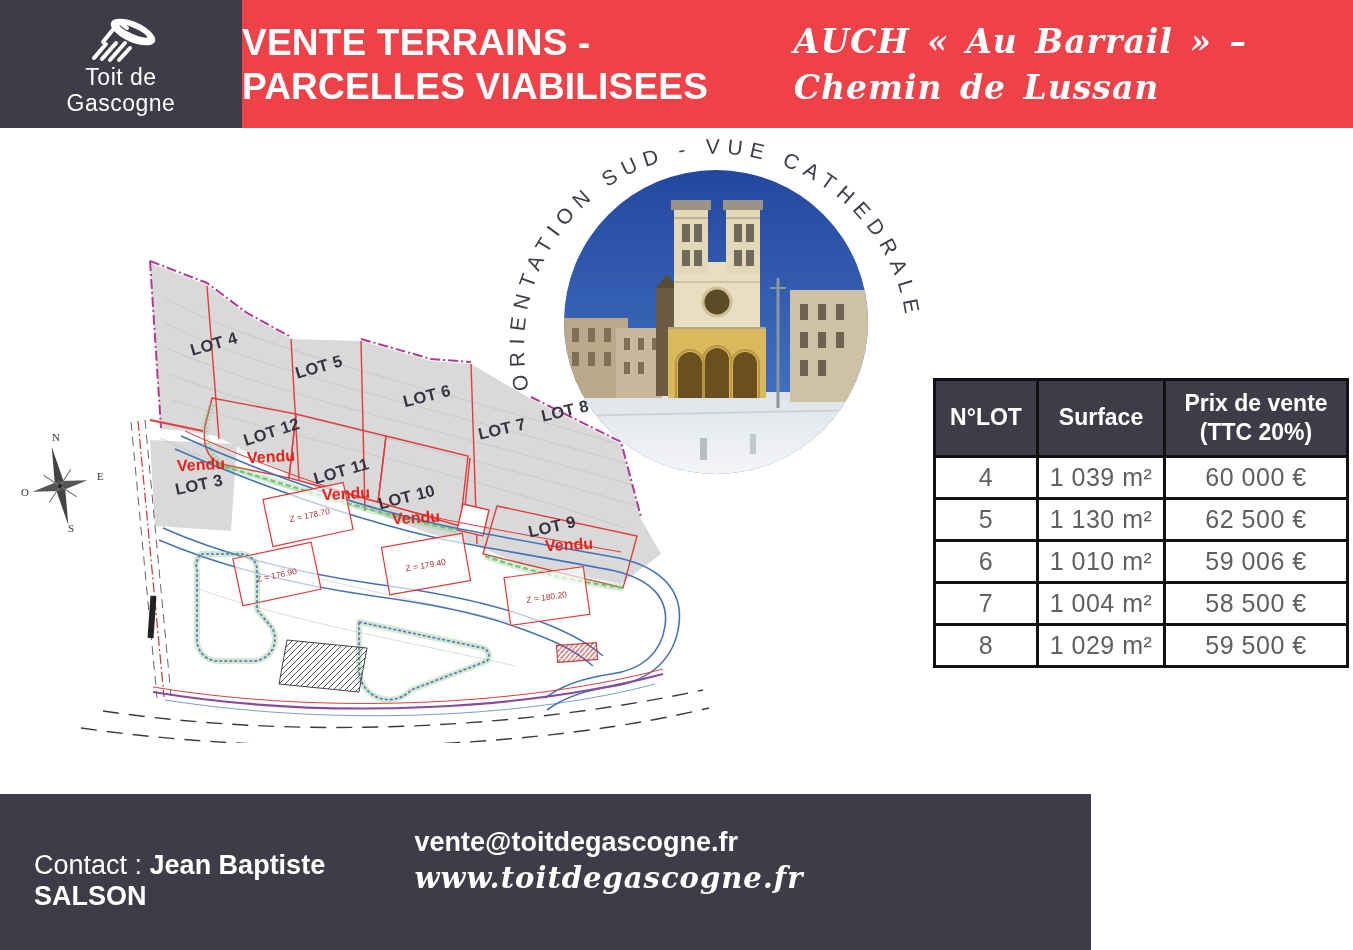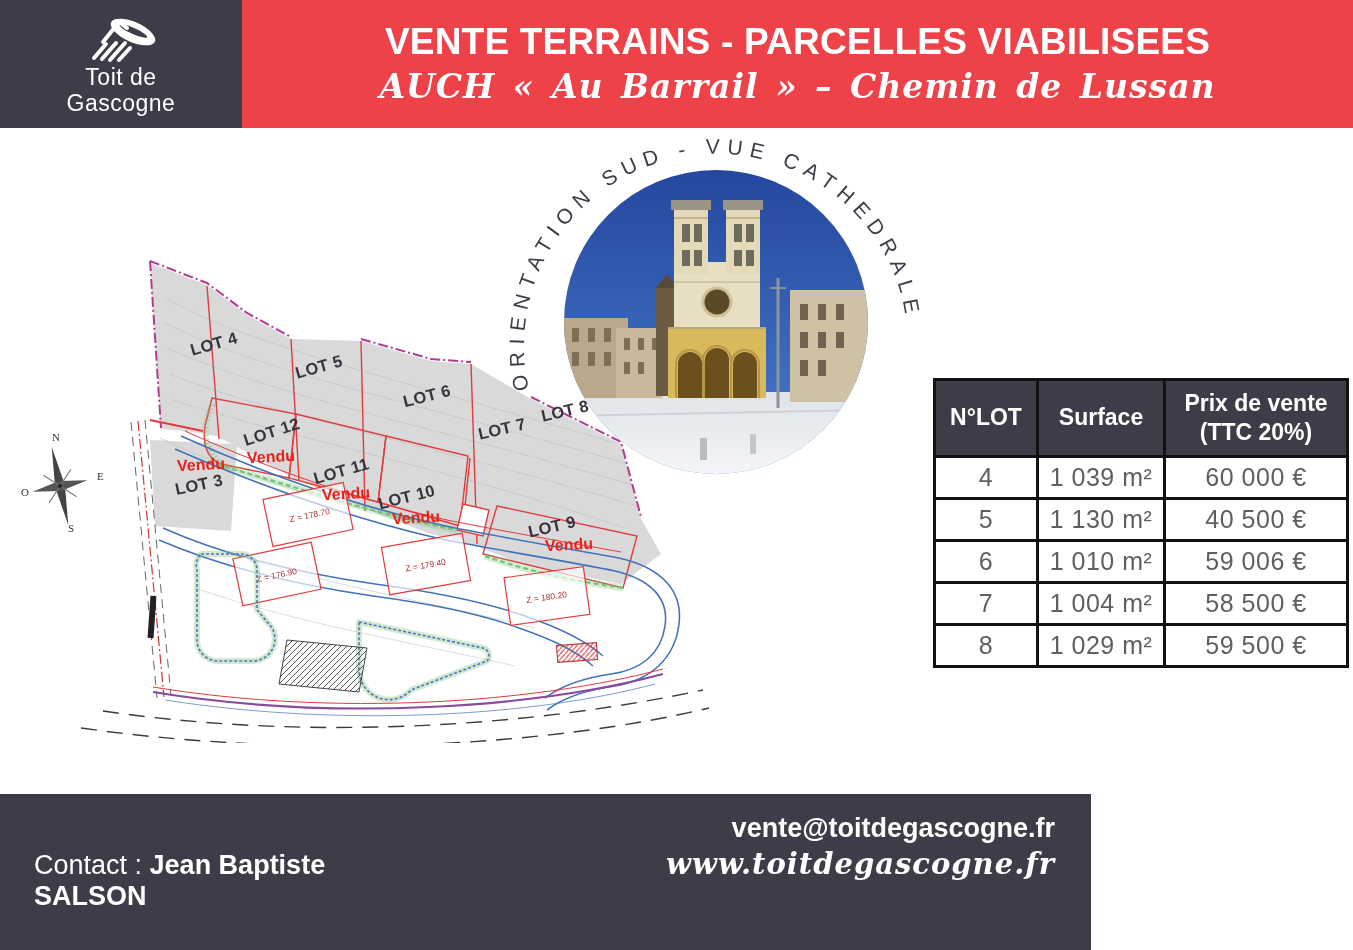--- a/index.html
+++ b/index.html
@@ -2,21 +2,21 @@
 <html><head>
 <meta charset="utf-8">
 <style>
   html,body{margin:0;padding:0;background:#888;}
   .page{position:relative;width:1353px;height:950px;background:#ffffff;overflow:hidden;
         font-family:"Liberation Sans",sans-serif;}
   
   .header{position:absolute;top:0;left:0;width:1353px;height:128px;display:flex;}
   .logo-box{flex:0 0 242px;background:#3e3c48;display:flex;flex-direction:column;align-items:center;justify-content:flex-start;padding-top:10px;box-sizing:border-box;}
   .logo-text{color:#fff;font-size:23px;font-weight:400;letter-spacing:.5px;line-height:26px;text-align:right;}
-  .red-banner{flex:1;background:#ee4148;display:flex;flex-direction:column;align-items:center;justify-content:center;padding-top:2px;}
+  .red-banner{flex:1;background:#ee4148;display:flex;flex-direction:row;align-items:center;justify-content:center;padding-top:2px;}
   .banner-title{color:#fff;font-weight:bold;font-size:37px;letter-spacing:.2px;line-height:44px;}
   .banner-subtitle{color:#ffffff;font-family:"DejaVu Serif",serif;font-style:italic;font-weight:bold;font-size:33px;line-height:46px;letter-spacing:1px;word-spacing:5px;}
   
   .plan-svg{position:absolute;left:15px;top:228px;width:700px;height:515px;}
   .lotlbl{font-size:16.5px;font-weight:600;fill:#35333f;letter-spacing:.3px;}
   .vendulbl{font-size:16px;font-weight:bold;fill:#e8231d;}
   .zlbl{font-size:8.5px;fill:#b03030;}
   .complbl{font-size:11px;fill:#333;font-family:"Liberation Serif",serif;}
   
   .photo-circle{position:absolute;left:564px;top:170px;width:304px;height:304px;border-radius:50%;overflow:hidden;}
@@ -28,21 +28,21 @@
                   border:3px solid #111;padding:8px 6px;height:56px;vertical-align:middle;}
   .price-table td{background:#fff;color:#5f5f5f;font-size:25px;letter-spacing:.5px;text-align:center;
                   border:3px solid #111;height:39px;vertical-align:middle;padding:0 4px;}
   .col-lot{width:88px;}.col-surface{width:112px;}.col-price{width:168px;}
   
   .footer{position:absolute;left:0;bottom:0;width:1091px;height:156px;background:#3e3c48;display:flex;box-sizing:border-box;color:#fff;}
   .f-contact{flex:0 0 38%;padding:56px 0 0 34px;box-sizing:border-box;font-size:27px;}
   .f-contact .light{font-weight:300;}
   .f-contact .bold{font-weight:bold;}
   .f-phones{flex:0 0 24%;padding-top:36px;text-align:center;font-weight:bold;font-size:26px;line-height:34px;}
-  .f-web{flex:1;padding:18px 36px 0 0;box-sizing:border-box;text-align:right;}
+  .f-web{flex:1;padding:32px 36px 0 0;box-sizing:border-box;text-align:left;}
   .f-email{font-weight:bold;font-size:27px;line-height:32px;}
   .f-site{font-family:"DejaVu Serif",serif;font-style:italic;font-weight:bold;font-size:29px;line-height:40px;letter-spacing:1px;}
 </style>
 </head>
 <body>
 
 <div class="page">
 
   <div class="header">
     <div class="logo-box">
@@ -309,21 +309,21 @@
     </thead>
     <tbody>
       <tr>
         <td>4</td>
         <td>1 039 m²</td>
         <td>60 000 €</td>
       </tr>
       <tr>
         <td>5</td>
         <td>1 130 m²</td>
-        <td>40 500 €</td>
+        <td>62 500 €</td>
       </tr>
       <tr>
         <td>6</td>
         <td>1 010 m²</td>
         <td>59 006 €</td>
       </tr>
       <tr>
         <td>7</td>
         <td>1 004 m²</td>
         <td>58 500 €</td>

